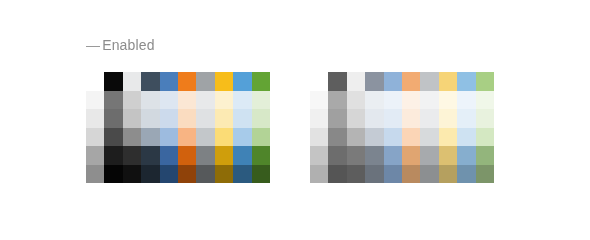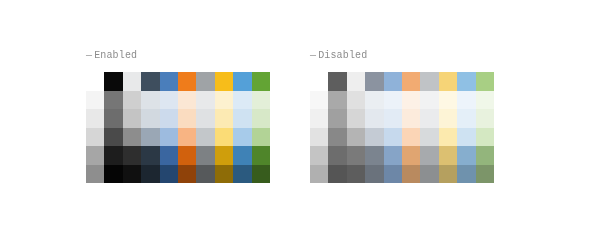--- a/index.html
+++ b/index.html
@@ -24,28 +24,28 @@
   .panel {
     position: absolute;
     top: 0;
     height: 237px;
   }
   #panel-enabled { left: 86px; width: 200px; }
   #panel-disabled { left: 310px; width: 200px; }
 
   .panel-label {
     position: absolute;
-    top: 50px;
+    top: 39px;
     left: 0;
-    font-size: 10px;
+    font-size: 14px;
     line-height: 12px;
     color: #8c8c8c;
     letter-spacing: 0.15px;
     white-space: nowrap;
-    font-family: Liberation Mono, monospace;
+    font-family: Liberation Sans, sans-serif;
   }
   .panel-label .dash {
     display: inline-block;
     margin-right: 2px;
     color: #9a9a9a;
   }
 
   .swatch-grid {
     position: absolute;
     top: 72px;
@@ -132,23 +132,20 @@
         <span class="swatch" title="#24466f" style="background: rgb(36, 70, 111);"></span>
         <span class="swatch" title="#8f4209" style="background: rgb(143, 66, 9);"></span>
         <span class="swatch" title="#56595b" style="background: rgb(86, 89, 91);"></span>
         <span class="swatch" title="#8e6c07" style="background: rgb(142, 108, 7);"></span>
         <span class="swatch" title="#2b5a7f" style="background: rgb(43, 90, 127);"></span>
         <span class="swatch" title="#375c1d" style="background: rgb(55, 92, 29);"></span>
       </div>
   </section>
 
   <section class="panel" id="panel-disabled">
-    <div class="panel-label">
-      <span class="dash">—</span><span>Disabled</span>
-    </div>
     <div class="swatch-grid">
         <span class="swatch empty" title="transparent"></span>
         <span class="swatch" title="#5e5e5e" style="background: rgb(94, 94, 94);"></span>
         <span class="swatch" title="#eeeeee" style="background: rgb(238, 238, 238);"></span>
         <span class="swatch" title="#8b93a0" style="background: rgb(139, 147, 160);"></span>
         <span class="swatch" title="#8fb2d9" style="background: rgb(143, 178, 217);"></span>
         <span class="swatch" title="#f2ab72" style="background: rgb(242, 171, 114);"></span>
         <span class="swatch" title="#c0c3c6" style="background: rgb(192, 195, 198);"></span>
         <span class="swatch" title="#f6d477" style="background: rgb(246, 212, 119);"></span>
         <span class="swatch" title="#8fc0e4" style="background: rgb(143, 192, 228);"></span>

